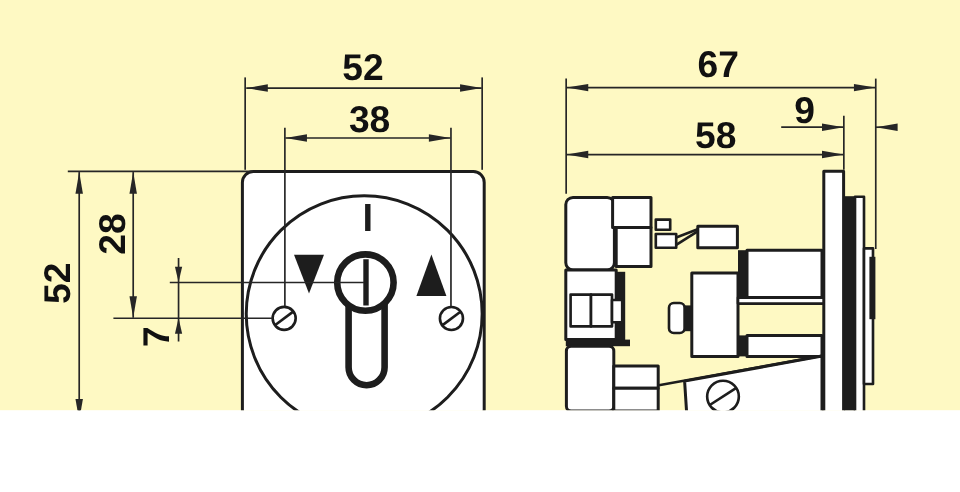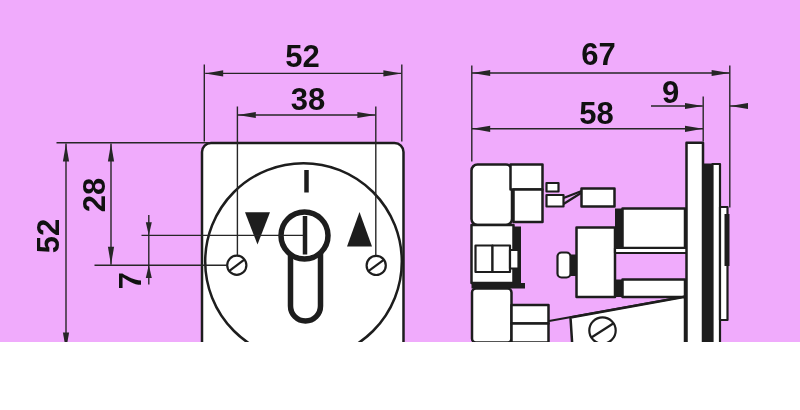--- a/index.html
+++ b/index.html
@@ -1,16 +1,16 @@
 <!DOCTYPE html>
 <html><head>
 <meta charset="utf-8">
 <style>
   html,body{margin:0;padding:0;background:#ffffff;}
-  .page{width:800px;height:342px;background:#f0abfc;overflow:hidden;}
+  .page{width:800px;height:342px;background:#fef9c3;overflow:hidden;}
   svg{display:block;}
   .ol{fill:#ffffff;stroke:#1d1d1d;stroke-width:2.5;stroke-linejoin:round;}
   .ol2{fill:#ffffff;stroke:#1d1d1d;stroke-width:2.2;stroke-linejoin:round;}
   .olthick{fill:#ffffff;stroke:#1d1d1d;stroke-width:5.5;}
   .blk{fill:#1d1d1d;stroke:none;}
   .mark{stroke:#1d1d1d;stroke-width:4.5;fill:none;}
   .thin{stroke:#1d1d1d;stroke-width:2.2;fill:none;}
   .dim{stroke:#262626;stroke-width:1.4;fill:none;}
   .darr{fill:#262626;stroke:none;}
   .dtxt{font-family:"Liberation Sans",sans-serif;font-weight:bold;font-size:31px;fill:#111111;}

